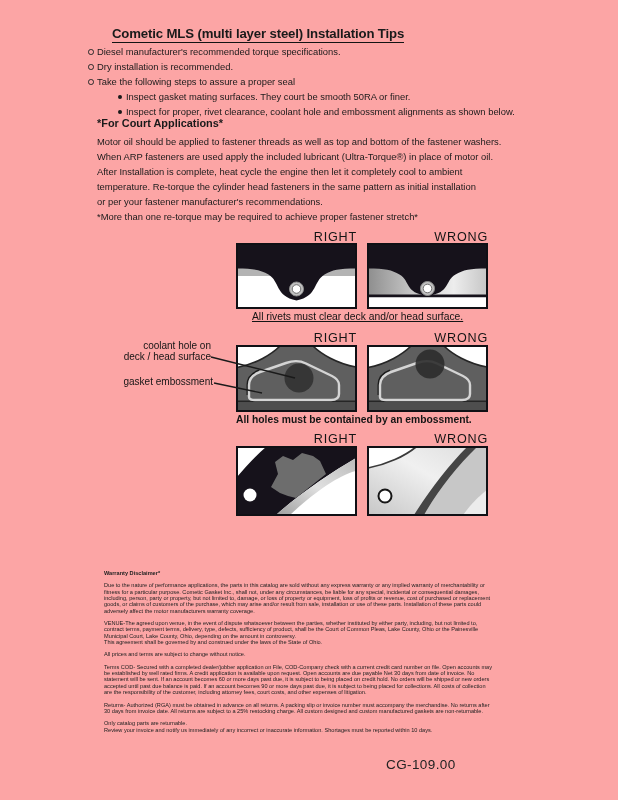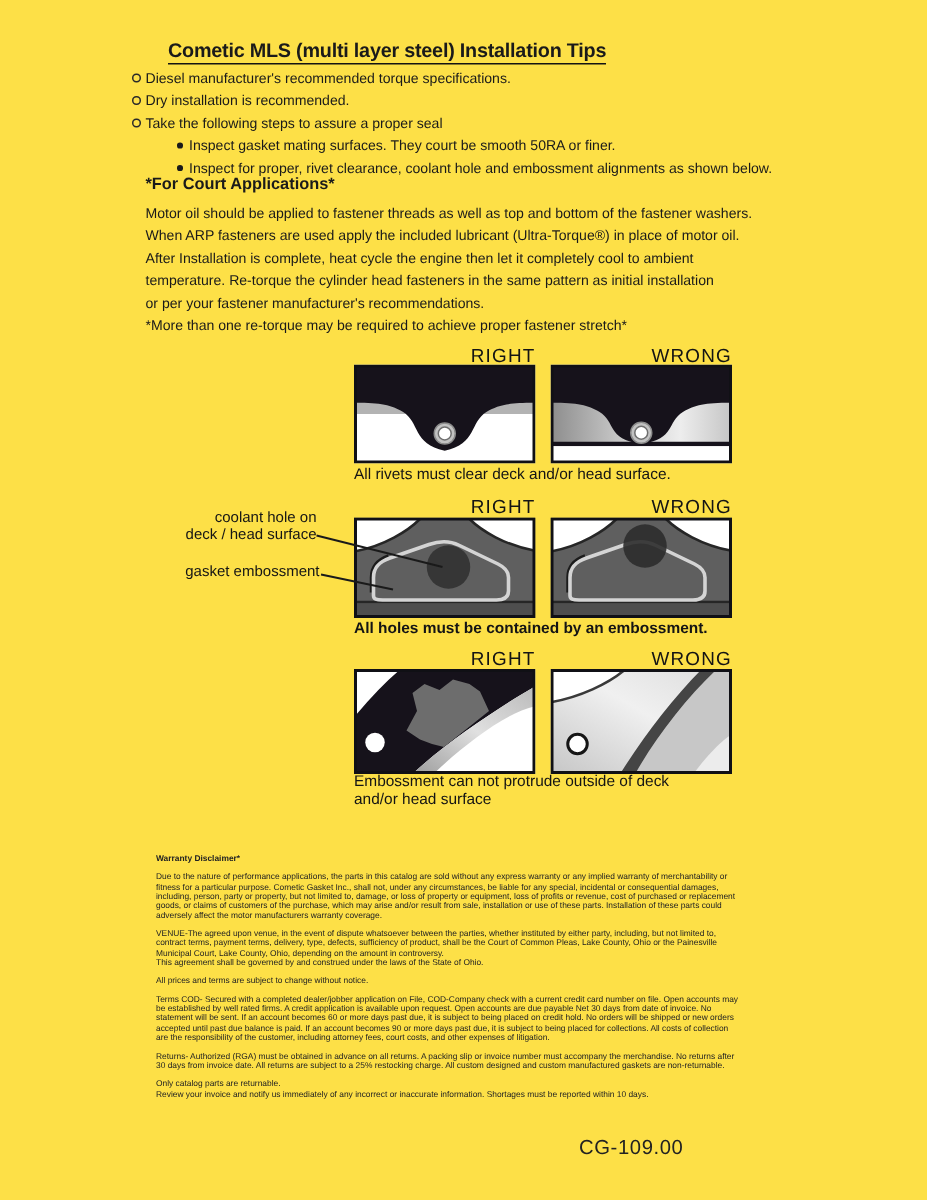--- a/index.html
+++ b/index.html
@@ -1,17 +1,17 @@
 <!DOCTYPE html>
 <html><head>
 <meta charset="utf-8">
 <style>
   html,body{margin:0;padding:0;background:#e8e8e8;}
   .page{
-    position:relative;width:618px;height:800px;background:#fde047;
+    position:relative;width:618px;height:800px;background:#fca5a5;
     font-family:"Liberation Sans","DejaVu Sans",sans-serif;color:#1a1a1a;
     overflow:hidden;margin:0 auto;
   }
   .abs{position:absolute;}
   .title{
     left:112px;top:26px;font-size:13.2px;font-weight:700;letter-spacing:-0.15px;
     border-bottom:1.8px solid #131313;padding-bottom:1px;white-space:nowrap;
   }
   .bullets{left:87px;top:44px;font-size:9.4px;line-height:15px;width:460px;}
   .b{position:relative;padding-left:10px;white-space:nowrap;}
@@ -95,21 +95,21 @@
     <rect x="0" y="0" width="121" height="66" fill="#ffffff"></rect>
     <rect x="1" y="25" width="119" height="28" fill="url(#g1)"></rect>
     <rect x="1" y="51.5" width="119" height="3" fill="#16121b"></rect>
     <rect x="1" y="54.5" width="119" height="10.5" fill="#ffffff"></rect>
     <path d="M1,1 H120 V25.5 C103,25.5 96,27 88.5,31.5 C77,38.5 84,49.5 60.5,53 C37,49.5 44,38.5 32.5,31.5 C25,27 18,25.5 1,25.5 Z" fill="#16121b"></path>
     <circle cx="60.5" cy="45.5" r="7" fill="#c2c2c2" stroke="#8c8c8c" stroke-width="1"></circle>
     <circle cx="60.5" cy="45.5" r="4.3" fill="#ffffff" stroke="#6f6f6f" stroke-width="1"></circle>
     <rect x="1" y="1" width="119" height="64" fill="none" stroke="#101015" stroke-width="2"></rect>
   </svg>
 
-  <div class="abs cap" style="left:236px;top:311px;">All rivets must clear deck and/or head surface.</div>
+  <div class="abs cap" style="left:252px;top:311px;text-decoration:underline;">All rivets must clear deck and/or head surface.</div>
 
   <div class="abs dlabel" style="left:236px;top:331px;">RIGHT</div>
   <div class="abs dlabel" style="left:367px;top:331px;">WRONG</div>
 
   <div class="abs ann" style="left:98px;top:341px;width:113px;">coolant hole on
 deck / head surface</div>
   <div class="abs ann" style="left:98px;top:377px;width:115px;">gasket embossment</div>
 
   <svg class="abs" style="left:236px;top:345px;" width="121" height="67" viewBox="0 0 121 67">
     <rect x="0" y="0" width="121" height="67" fill="#5f5f5f"></rect>
@@ -176,22 +176,20 @@
     <rect x="0" y="0" width="121" height="70" fill="url(#g4)"></rect>
     <path d="M110,1 C90,20 70,46 57,69 H120 V1 Z" fill="#c7c7c7"></path>
     <path d="M100,1 C82,19 62,45 47,69 H57 C70,46 90,20 110,1 Z" fill="#454545"></path>
     <path d="M96,69 C104,58 113,49 120,44 V69 Z" fill="#ececec"></path>
     <path d="M1,1 H49 C38,10 20,18.5 1,22 Z" fill="#ffffff"></path>
     <path d="M49,1 C38,10 20,18.5 1,22" fill="none" stroke="#3a3a3a" stroke-width="1.7"></path>
     <circle cx="18" cy="50" r="6.5" fill="#ffffff" stroke="#161616" stroke-width="2"></circle>
     <rect x="1" y="1" width="119" height="68" fill="none" stroke="#101015" stroke-width="2"></rect>
   </svg>
 
-  <div class="abs cap" style="left:236px;top:516px;">Embossment can not protrude outside of deck
-and/or head surface</div>
 
   <div class="abs fine">
     <div class="hd">Warranty Disclaimer*</div>
     <div class="lp">Due to the nature of performance applications, the parts in this catalog are sold without any express warranty or any implied warranty of merchantability or
 fitness for a particular purpose.  Cometic Gasket Inc., shall not, under any circumstances, be liable for any special, incidental or consequential damages,
 including, person, party or property, but not limited to, damage, or loss of property or equipment, loss of profits or revenue, cost of purchased or replacement
 goods, or claims of customers of the purchase, which may arise and/or result from sale, installation or use of these parts.  Installation of these parts could
 adversely affect the motor manufacturers warranty coverage.</div>
     <div class="lp">VENUE-The agreed upon venue, in the event of dispute whatsoever between the parties, whether instituted by either party, including, but not limited to,
 contract terms, payment terms, delivery, type, defects, sufficiency of product, shall be the Court of Common Pleas, Lake County, Ohio or the Painesville

